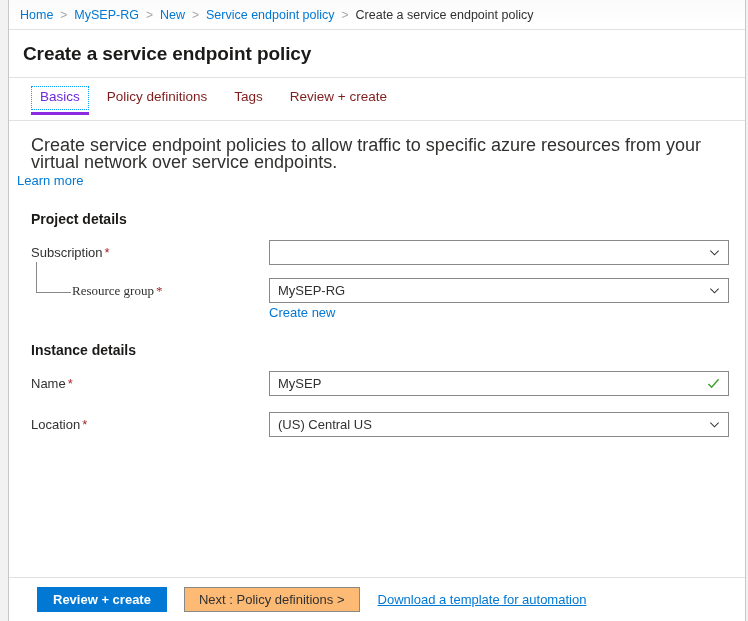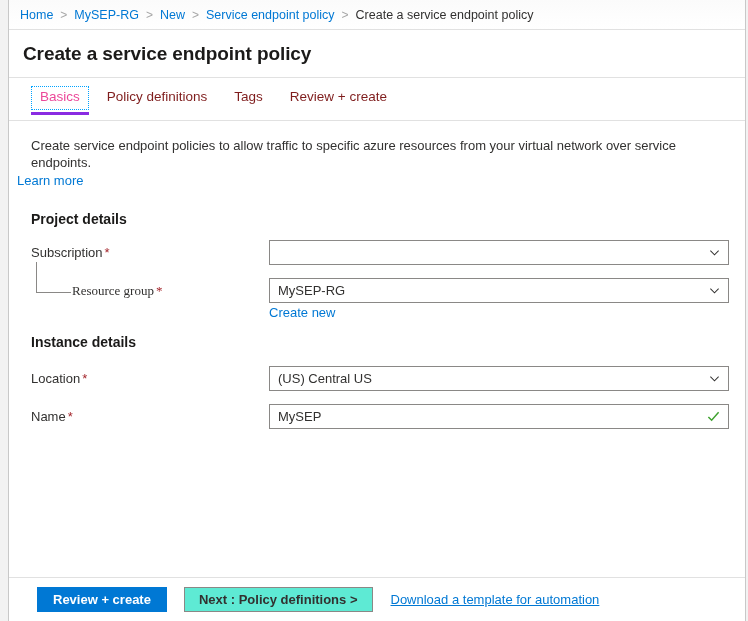--- a/index.html
+++ b/index.html
@@ -95,21 +95,21 @@
     position: relative;
     font-size: 13.5px;
     color: #7f1d1d;
     padding: 3px 9px 6px 9px;
     margin-right: 9px;
     cursor: pointer;
     white-space: nowrap;
     box-sizing: border-box;
   }
   .tab.active {
-    color: #ec4899;
+    color: #6d28d9;
     border: 1px dotted #00a2ff;
     padding: 2px 8px 5px 8px;
   }
   .tab.active::after {
     content: "";
     position: absolute;
     left: -1px;
     right: -1px;
     bottom: -6px;
     height: 3px;
@@ -117,21 +117,21 @@
   }
 
   
   .content {
     flex: 1 1 auto;
     padding: 16px 0 0 0;
     overflow: hidden;
   }
   .desc {
     margin: 0 20px 0 22px;
-    font-size: 13px;
+    font-size: 18px;
     color: #323130;
     line-height: 17px;
   }
   .learn-more {
     display: inline-block;
     margin: 2px 8px 0 8px;
     color: #0078d4;
     font-size: 13px;
     cursor: pointer;
   }
@@ -237,28 +237,28 @@
     color: #ffffff;
     border: none;
     height: 25px;
     padding: 0 16px;
     font-size: 13px;
     font-weight: 600;
     font-family: "Liberation Sans", sans-serif;
     cursor: pointer;
   }
   .btn-secondary {
-    background: #5eead4;
+    background: #fdba74;
     color: #323130;
     border: 1px solid #8a8886;
     height: 25px;
     padding: 0 14px;
     margin-left: 17px;
     font-size: 13px;
-    font-weight: 700;
+    font-weight: 400;
     font-family: "Liberation Sans", sans-serif;
     cursor: pointer;
   }
   .footer-link {
     margin-left: 18px;
     color: #0078d4;
     font-size: 13px;
     cursor: pointer;
     text-decoration: underline;
   }
@@ -331,50 +331,50 @@
           <span class="value">MySEP-RG</span>
           <svg class="chevron" viewBox="0 0 12 12" fill="none" xmlns="http://www.w3.org/2000/svg">
             <path d="M1.5 4 L6 8.5 L10.5 4" stroke="currentColor" stroke-width="1.1" fill="none"></path>
           </svg>
         </div>
         <span class="create-new">Create new</span>
       </div>
     </div>
 
     
-    <div class="section-title" style="margin-top:14px;">Instance details</div>
+    <div class="section-title" style="margin-top:22px;">Instance details</div>
+
+    <div class="field-row">
+      <div class="field-label">
+        <span>Name</span><span class="req">*</span>
+      </div>
+      <div class="field-control">
+        <div class="input-box">
+          <span class="value">MySEP</span>
+          <svg class="checkmark" viewBox="0 0 14 14" fill="none" xmlns="http://www.w3.org/2000/svg">
+            <path d="M1.5 7.5 L5 11 L12.5 2.5" stroke="currentColor" stroke-width="1.6" fill="none"></path>
+          </svg>
+        </div>
+      </div>
+    </div>
 
     <div class="field-row" style="margin-top:16px;">
       <div class="field-label">
         <span>Location</span><span class="req">*</span>
       </div>
       <div class="field-control">
         <div class="input-box">
           <span class="value">(US) Central US</span>
           <svg class="chevron" viewBox="0 0 12 12" fill="none" xmlns="http://www.w3.org/2000/svg">
             <path d="M1.5 4 L6 8.5 L10.5 4" stroke="currentColor" stroke-width="1.1" fill="none"></path>
           </svg>
         </div>
       </div>
     </div>
 
-    <div class="field-row">
-      <div class="field-label">
-        <span>Name</span><span class="req">*</span>
-      </div>
-      <div class="field-control">
-        <div class="input-box">
-          <span class="value">MySEP</span>
-          <svg class="checkmark" viewBox="0 0 14 14" fill="none" xmlns="http://www.w3.org/2000/svg">
-            <path d="M1.5 7.5 L5 11 L12.5 2.5" stroke="currentColor" stroke-width="1.6" fill="none"></path>
-          </svg>
-        </div>
-      </div>
-    </div>
-
   </div>
 
   <div class="footer">
     <button class="btn-primary">Review + create</button>
     <button class="btn-secondary">Next : Policy definitions &gt;</button>
     <span class="footer-link">Download a template for automation</span>
   </div>
 
 </div>
 

